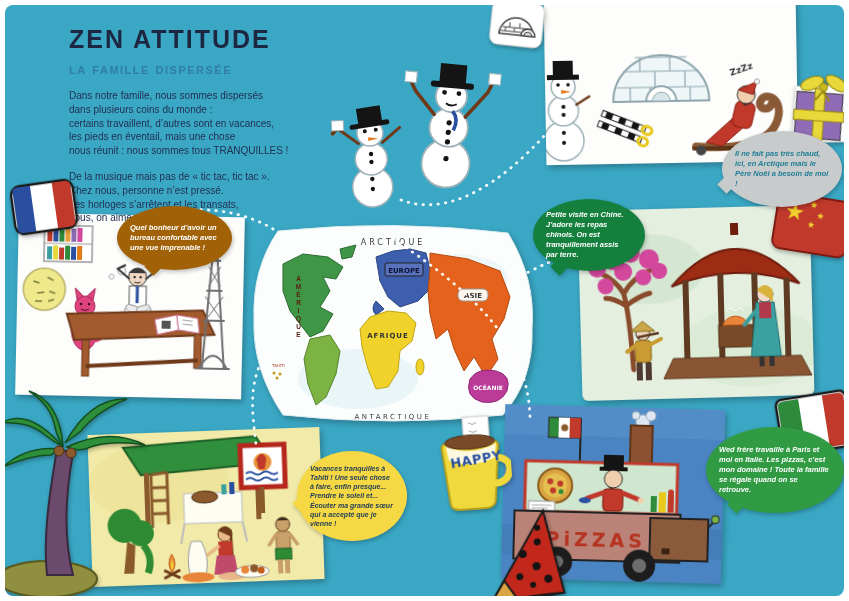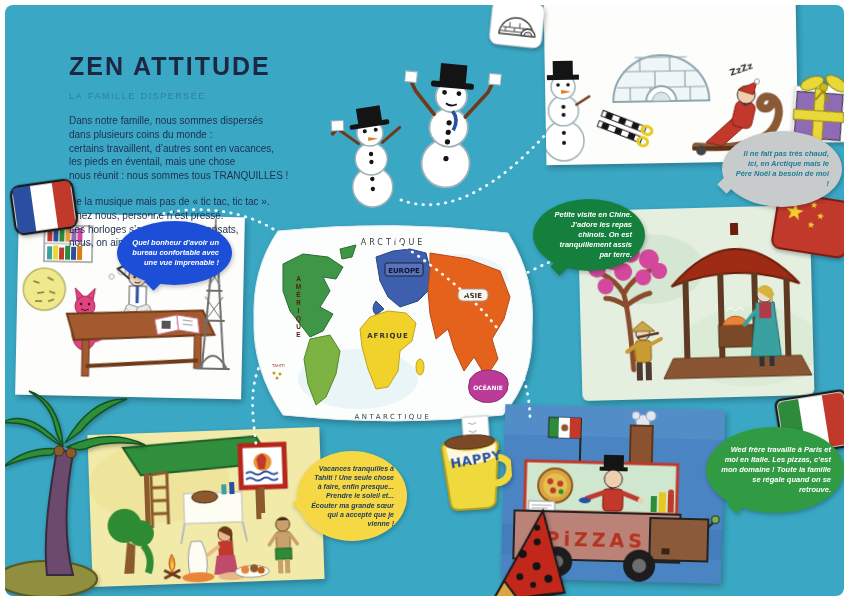--- a/index.html
+++ b/index.html
@@ -1,33 +1,33 @@
 <!DOCTYPE html>
 <html><head>
 <meta charset="utf-8">
 <style>
   html,body{margin:0;padding:0;background:#e8e8e8;font-family:"Liberation Sans",sans-serif;}
   .frame{width:849px;height:601px;background:#fff;padding:5px;box-sizing:border-box;position:relative;}
   .page{position:relative;width:839px;height:591px;background:#3aa8c5;border-radius:8px;overflow:hidden;}
   .abs{position:absolute;}
   
-  .intro{position:absolute;left:64px;top:47px;width:270px;z-index:15;color:#20294a;}
+  .intro{position:absolute;left:64px;top:20px;width:270px;z-index:15;color:#20294a;}
   .intro h1{margin:0;font-size:25px;font-weight:bold;letter-spacing:2px;color:#1d2742;}
-  .intro h2{margin:6px 0 0 0;font-size:13px;font-weight:normal;letter-spacing:1.5px;color:#2f7da8;font-variant:small-caps;text-transform:lowercase;}
+  .intro h2{margin:6px 0 0 0;font-size:15px;font-weight:bold;letter-spacing:1.5px;color:#2f7da8;font-variant:small-caps;text-transform:lowercase;}
   .intro p{margin:12px 0 0 0;font-size:10px;line-height:1.38;white-space:pre-line;color:#223052;}
   
   .card{position:absolute;z-index:10;filter:drop-shadow(2px 3px 3px rgba(0,0,0,.28));}
   .cutout{position:absolute;z-index:22;filter:drop-shadow(1px 2px 2px rgba(0,0,0,.3));}
   .overlay{position:absolute;left:0;top:0;z-index:30;pointer-events:none;}
   
   .bubble{position:absolute;border-radius:50%;display:flex;align-items:center;justify-content:center;
-    text-align:right;font-style:italic;font-weight:bold;font-size:7.5px;line-height:1.32;
+    text-align:left;font-style:italic;font-weight:bold;font-size:7.5px;line-height:1.32;
     padding:10px 13px;box-sizing:border-box;z-index:40;filter:drop-shadow(1px 2px 2px rgba(0,0,0,.25));}
   .bubble::after{content:"";position:absolute;width:13px;height:13px;background:inherit;transform:rotate(45deg);z-index:-1;}
-  .bubble-paris{left:112px;top:216px;width:115px;height:64px;background:#1d4ed8;color:#fff;font-style:italic;}
+  .bubble-paris{left:112px;top:201px;width:115px;height:64px;background:#a16207;color:#fff;font-style:italic;}
   .bubble-paris::after{bottom:-3px;left:30px;}
   .bubble-arctic{left:717px;top:126px;width:120px;height:76px;background:#c8cbcb;color:#1f7d96;}
   .bubble-arctic::after{left:-2px;bottom:16px;}
   .bubble-china{left:528px;top:194px;width:112px;height:72px;background:#15803d;color:#fff;}
   .bubble-china::after{bottom:-2px;left:20px;}
   .bubble-tahiti{left:292px;top:446px;width:110px;height:90px;background:#f6d845;color:#1d3b57;font-size:7px;}
   .bubble-tahiti::after{left:-2px;top:46px;}
   .bubble-italy{left:701px;top:422px;width:138px;height:86px;background:#319b44;color:#fff;}
   .bubble-italy::after{bottom:2px;left:24px;}
   .map-vertical-label{position:absolute;left:290px;top:270px;z-index:12;writing-mode:vertical-rl;

